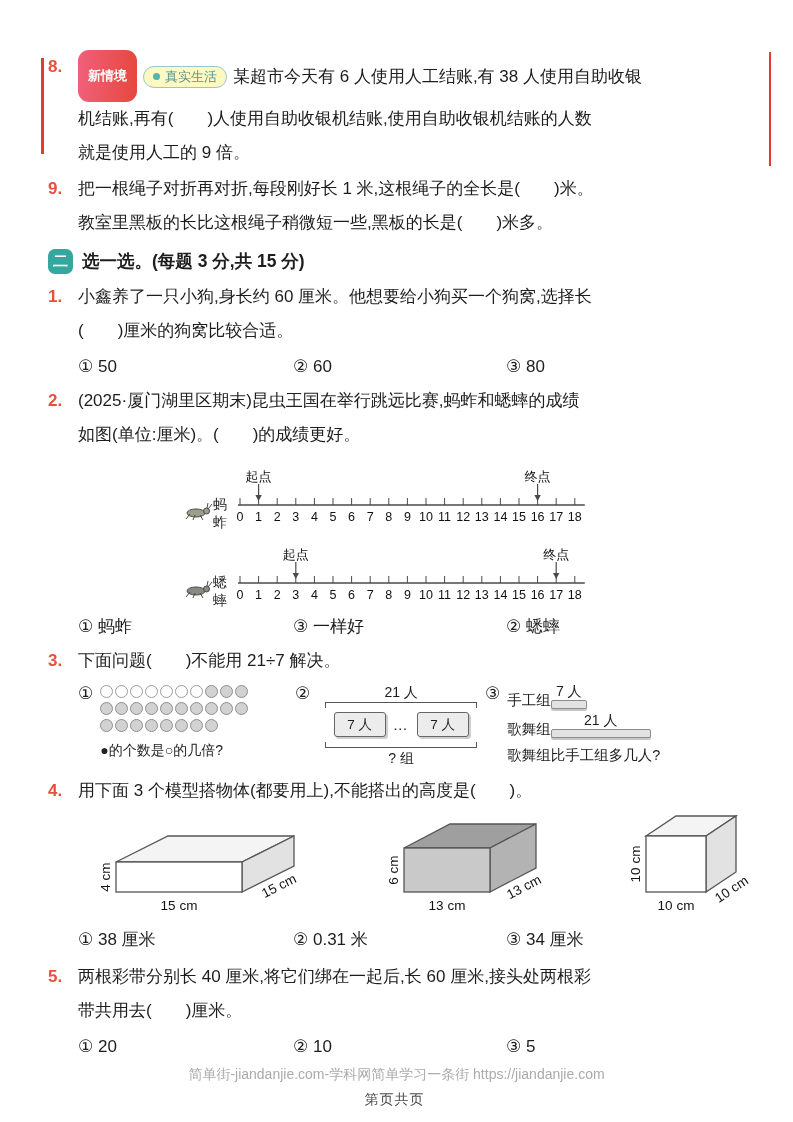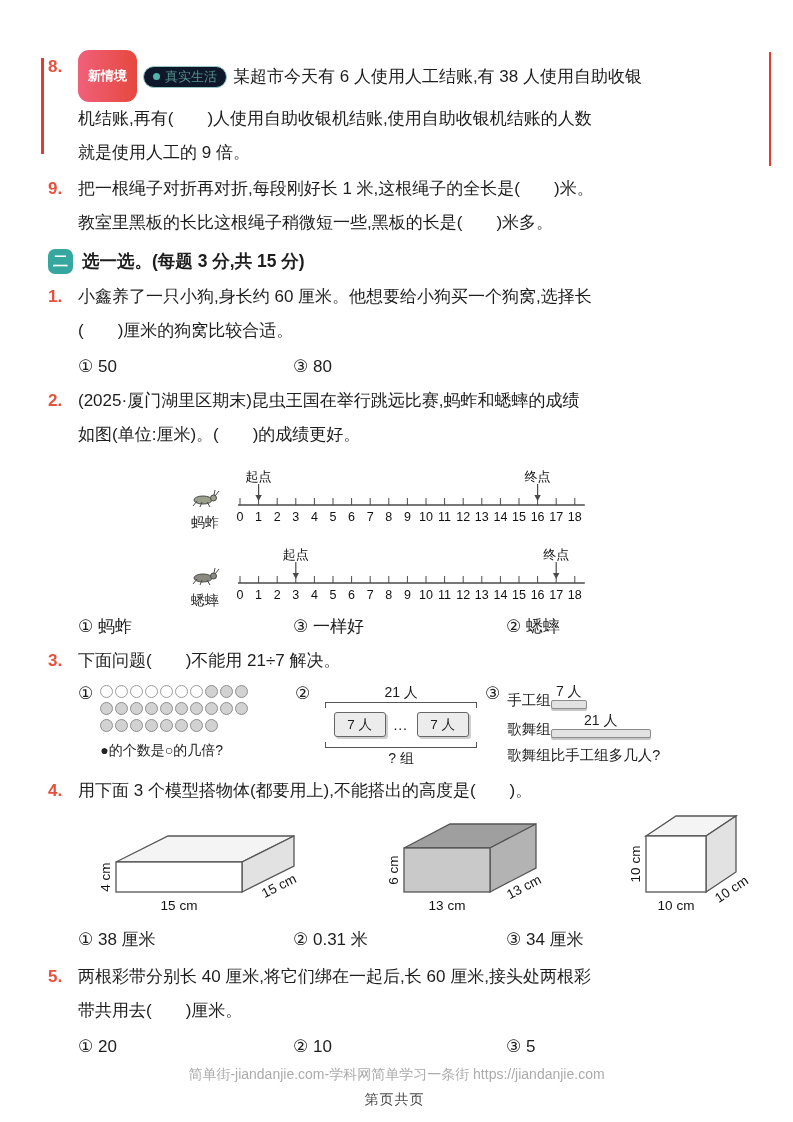--- a/index.html
+++ b/index.html
@@ -7,34 +7,34 @@
   body{background:#fff;color:#1d1d1d;font-family:"Liberation Sans","DejaVu Sans",sans-serif;
        font-size:17px;position:relative;overflow:hidden}
   .content{position:absolute;left:48px;top:50px;right:24px}
   .q{position:relative;padding-left:30px;line-height:34px;margin-bottom:2px}
   .qnum{position:absolute;left:0;top:0;color:#e8503c;font-weight:700}
   .qline{line-height:34px}
   
   .badge{display:inline-block;font-size:13px;line-height:20px;border-radius:11px;
          padding:16px 10px;margin-right:6px;vertical-align:2px}
   .badge-pink{background:linear-gradient(90deg,#f0607a,#e6483e);color:#fff;font-weight:700}
-  .badge-teal{background:#0f172a;border:1px solid #96c8c4;color:#56928d;
+  .badge-teal{background:#fef9c3;border:1px solid #96c8c4;color:#56928d;
               display:inline-flex;align-items:center;gap:5px;padding:0 9px}
   .badge-dot{width:7px;height:7px;border-radius:50%;background:#56b3ac;display:inline-block}
   
   .section{display:flex;align-items:center;gap:9px;margin:5px 0 3px 0;line-height:32px}
   .section-icon{background:#35a79f;color:#fff;font-weight:700;font-size:15px;width:25px;height:25px;
                 border-radius:7px;display:inline-flex;align-items:center;justify-content:center;flex:0 0 auto}
   .section-title{font-weight:700;font-size:17.5px}
   
   .opts{display:grid;grid-template-columns:215px 213px 1fr;padding-left:30px;line-height:34px}
   
   .rulers{margin:2px 0 0 135px}
   .ruler-row{display:flex;align-items:flex-end;gap:3px;height:78px}
-  .animal{display:flex;flex-direction:column;align-items:center;width:44px;margin-bottom:1px}
+  .animal{display:flex;flex-direction:row;align-items:center;width:44px;margin-bottom:1px}
   .animal-name{font-size:14px;line-height:18px}
   
   .diagrams{display:flex;padding-left:30px;margin:5px 0 7px 0}
   .diag{display:flex;align-items:flex-start;gap:7px}
   .dnum{line-height:22px}
   .diag1{width:217px}
   .diag2{width:190px}
   .circ-row{height:17px;white-space:nowrap}
   .circ{width:13px;height:13px;border:1px solid #9b9b9b;border-radius:50%;
         display:inline-block;margin-right:2px;background:#fff}
@@ -99,20 +99,21 @@
     <span class="section-title">选一选。(每题 3 分,共 15 分)</span>
   </div>
 
   <div class="q">
     <span class="qnum">1.</span>
     <div class="qline">小鑫养了一只小狗,身长约 60 厘米。他想要给小狗买一个狗窝,选择长</div>
     <div class="qline">(　　)厘米的狗窝比较合适。</div>
   </div>
   <div class="opts">
     <span>① 50</span>
+    <span>② 60</span>
     <span>③ 80</span>
   </div>
 
   <div class="q">
     <span class="qnum">2.</span>
     <div class="qline">(2025·厦门湖里区期末)昆虫王国在举行跳远比赛,蚂蚱和蟋蟀的成绩</div>
     <div class="qline">如图(单位:厘米)。(　　)的成绩更好。</div>
   </div>
 
   <div class="rulers">

